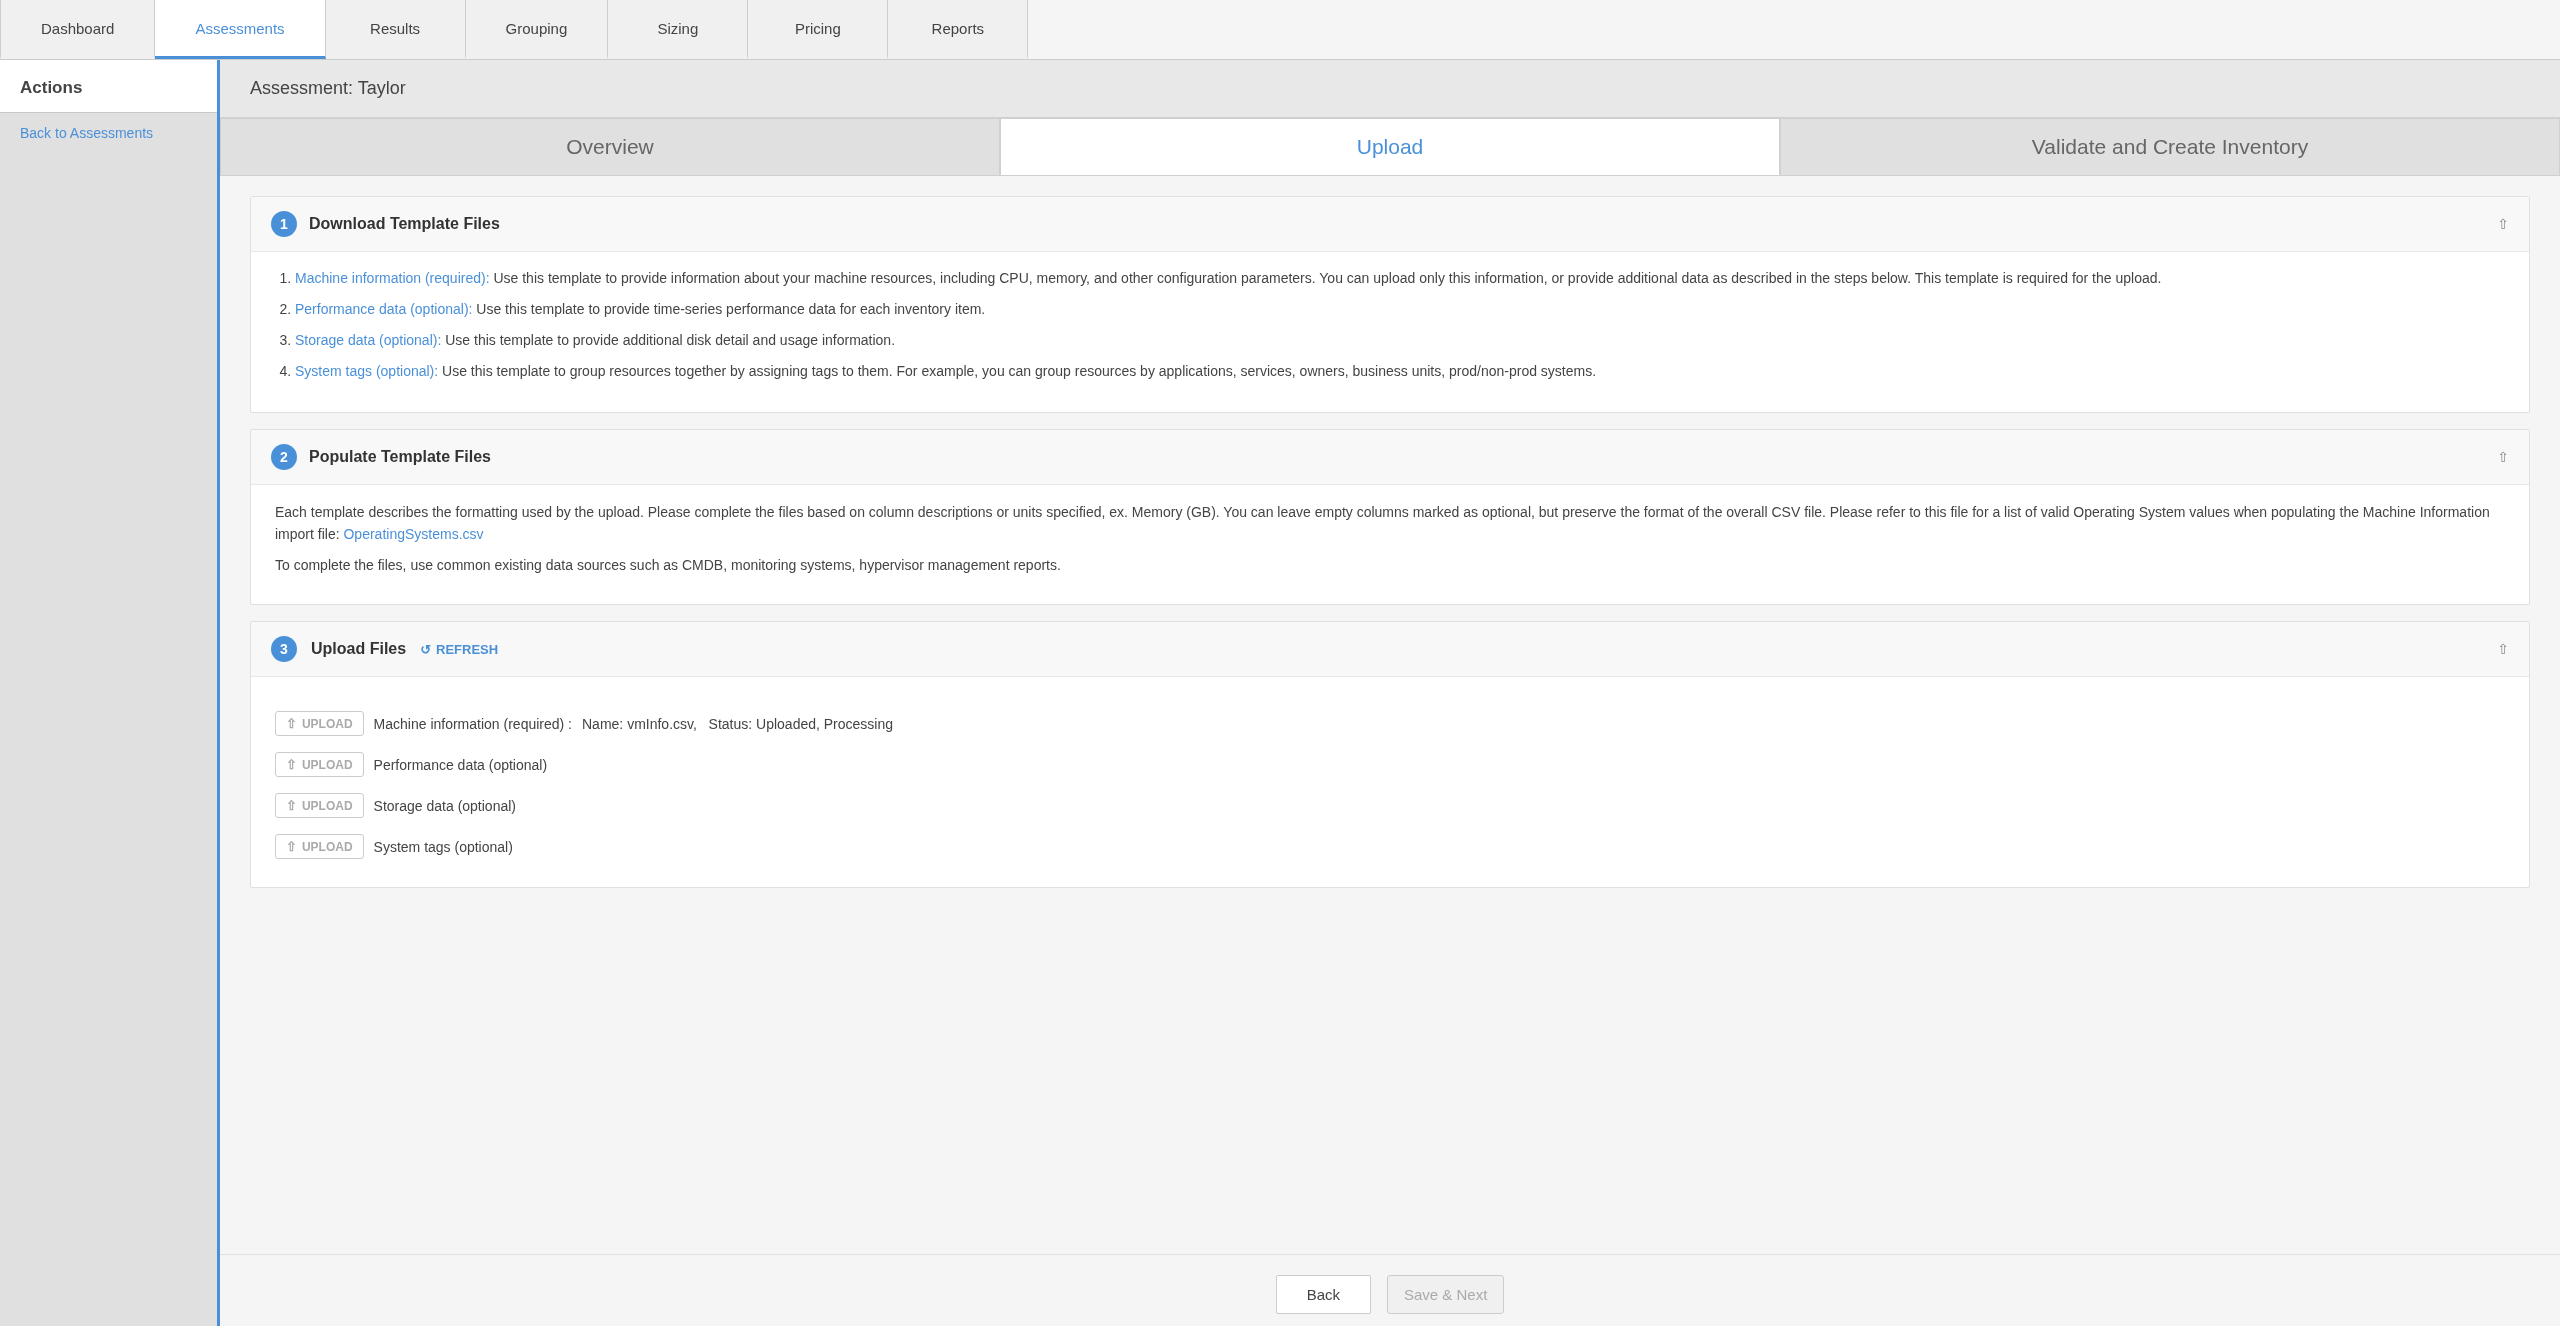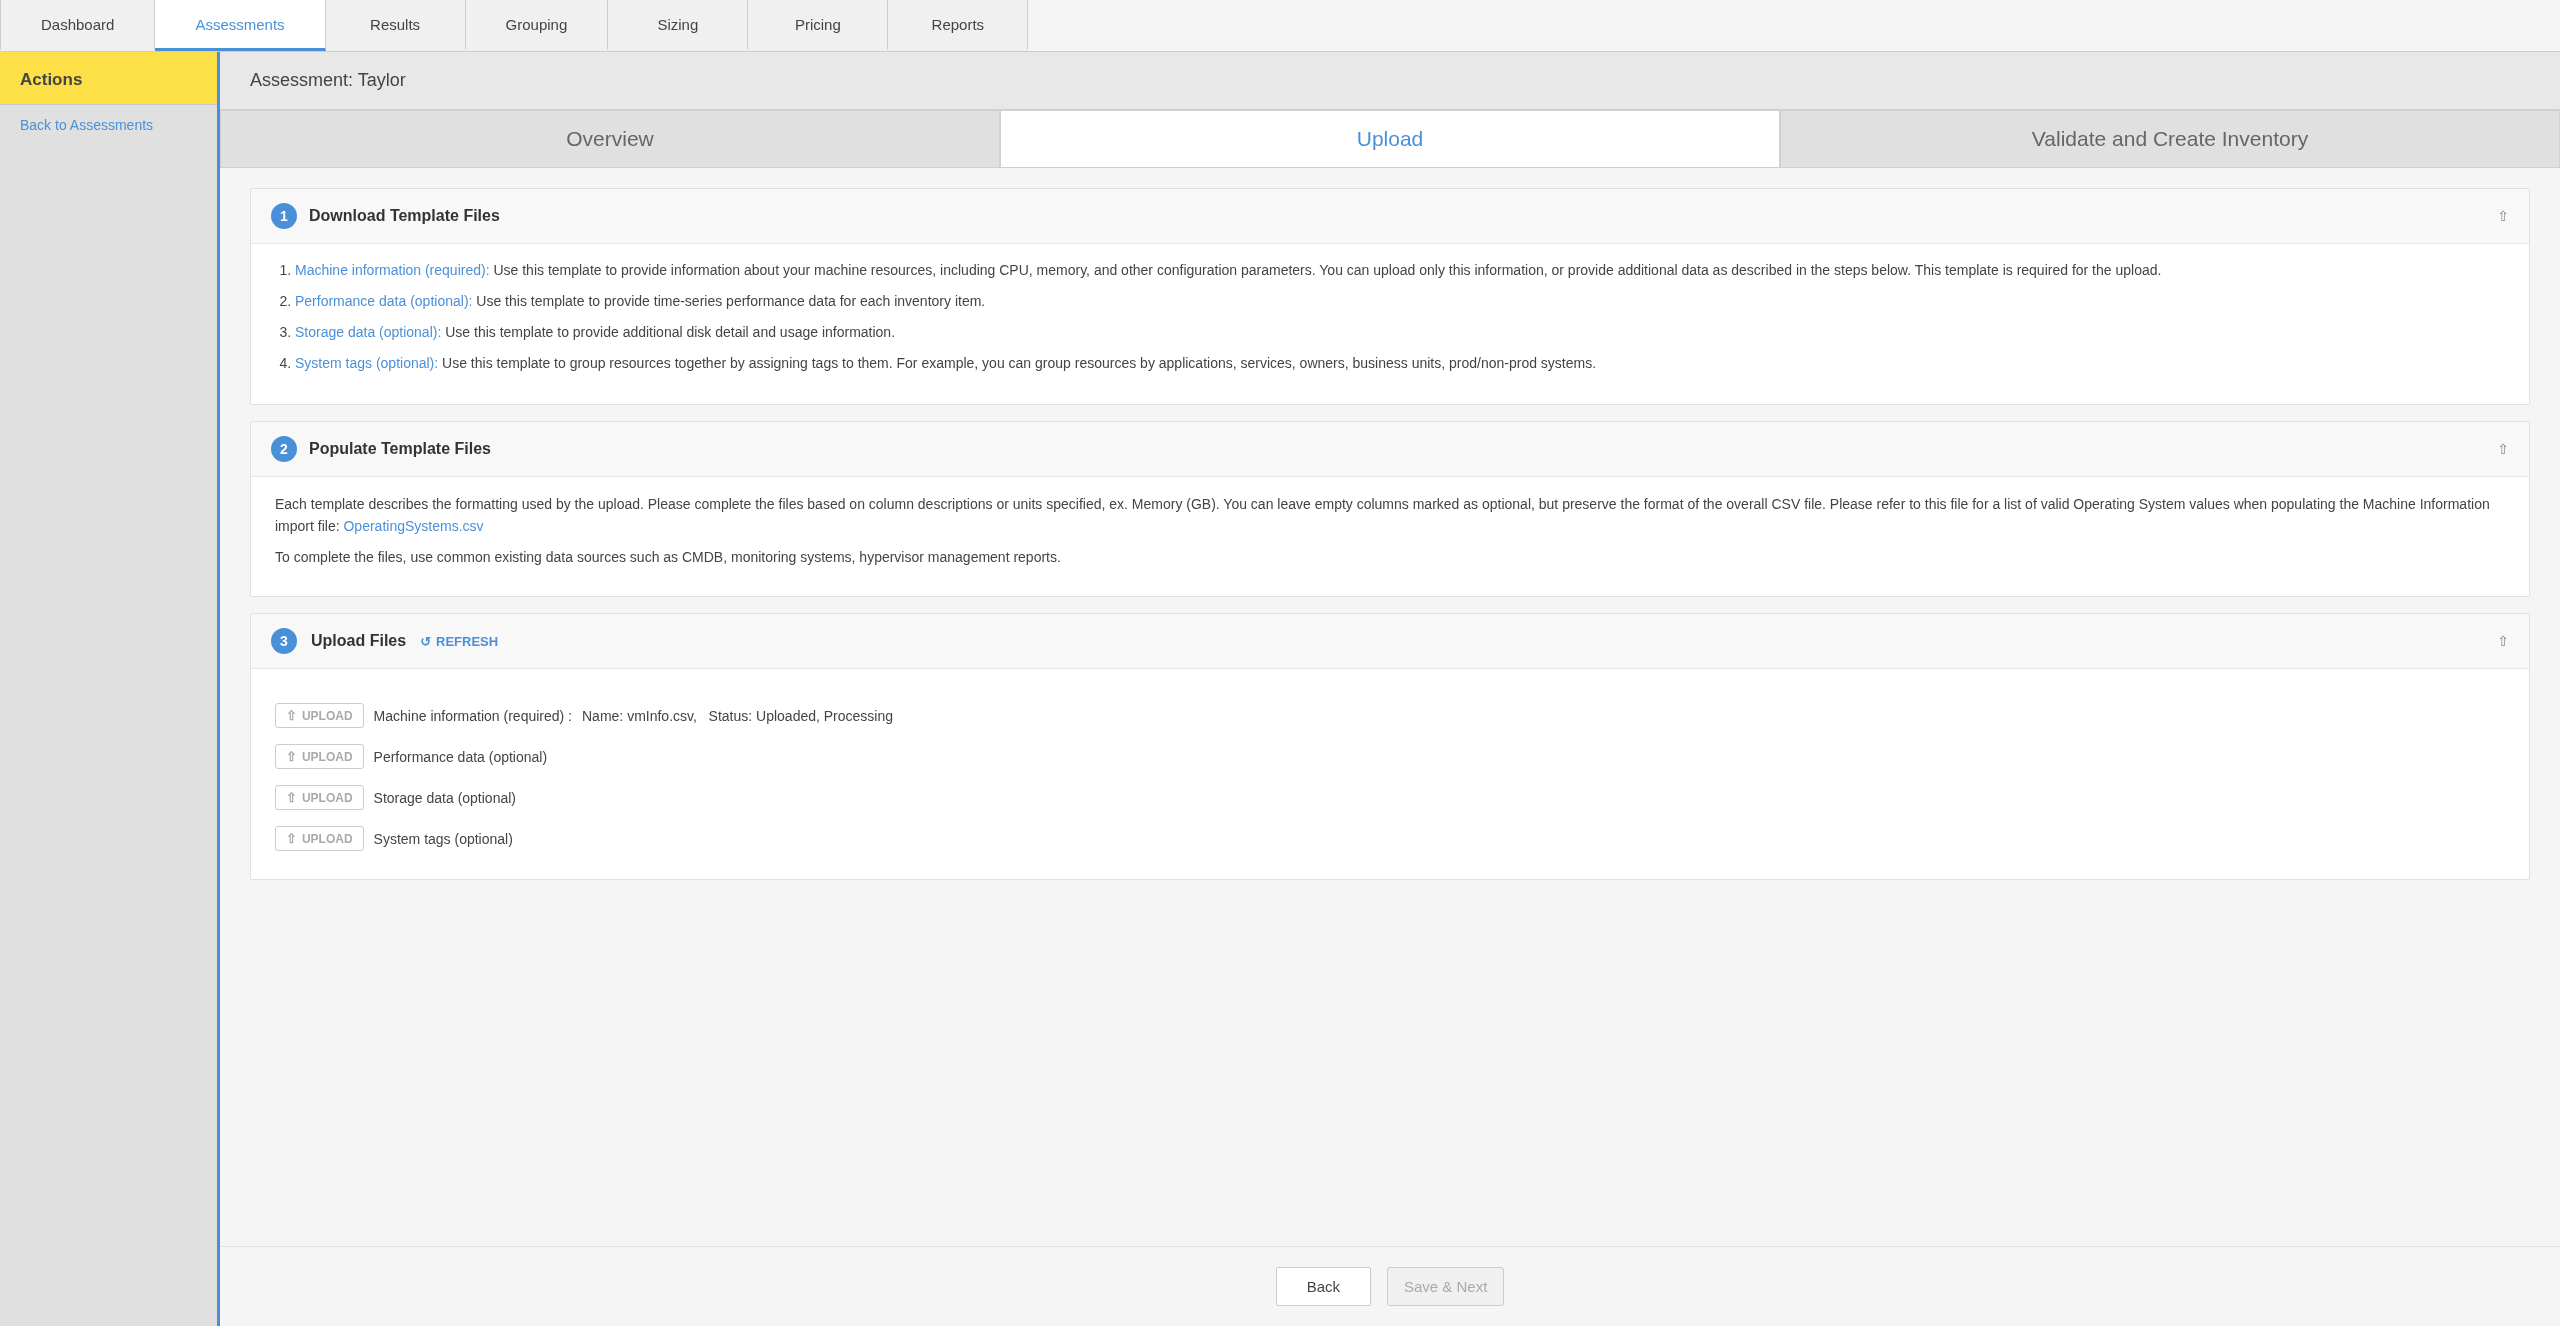--- a/index.html
+++ b/index.html
@@ -8,21 +8,21 @@
       font-size: 14px;
       background: #e8e8e8;
       color: #333;
     }
 
     
     .top-nav {
       display: flex;
       background: #f5f5f5;
       border-bottom: 1px solid #ccc;
-      height: 52px;
+      height: 60px;
     }
     .top-nav-tab {
       display: flex;
       align-items: center;
       justify-content: center;
       padding: 0 40px;
       cursor: pointer;
       font-size: 15px;
       color: #444;
       border-right: 1px solid #ccc;
@@ -49,21 +49,21 @@
       width: 220px;
       background: #e0e0e0;
       border-right: 3px solid #4a90d9;
       flex-shrink: 0;
     }
     .sidebar-header {
       padding: 18px 20px 14px;
       font-size: 17px;
       font-weight: 600;
       color: #444;
-      background: #fde047;
+      background: #ffffff;
       border-bottom: 1px solid #c8c8c8;
     }
     .sidebar-item {
       padding: 12px 20px;
       color: #4a90d9;
       cursor: pointer;
       font-size: 14px;
     }
 
     

